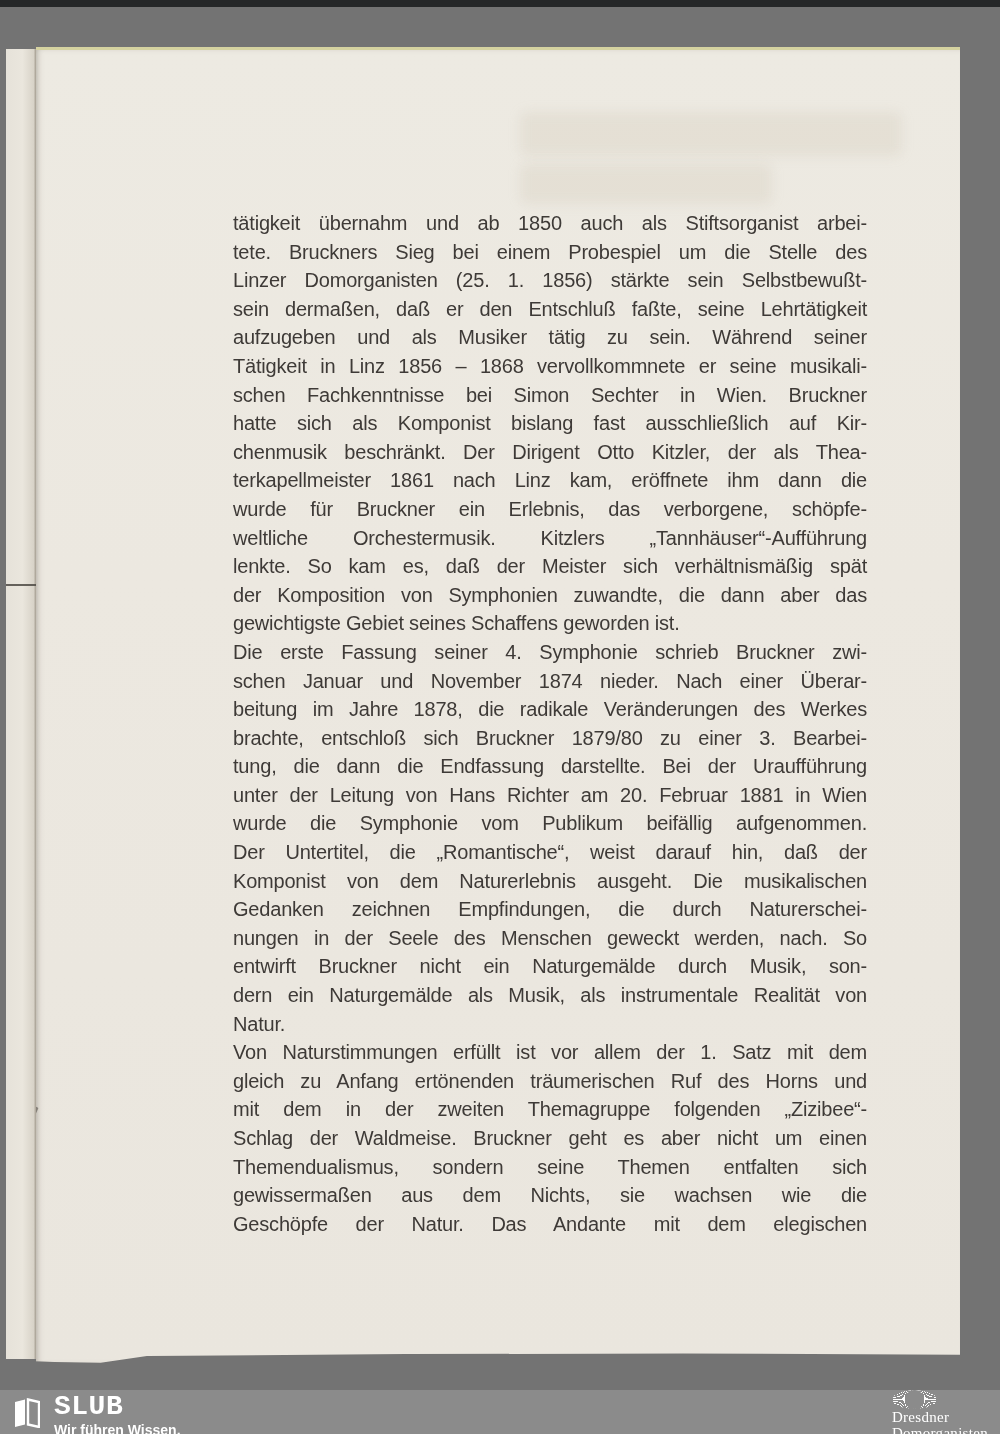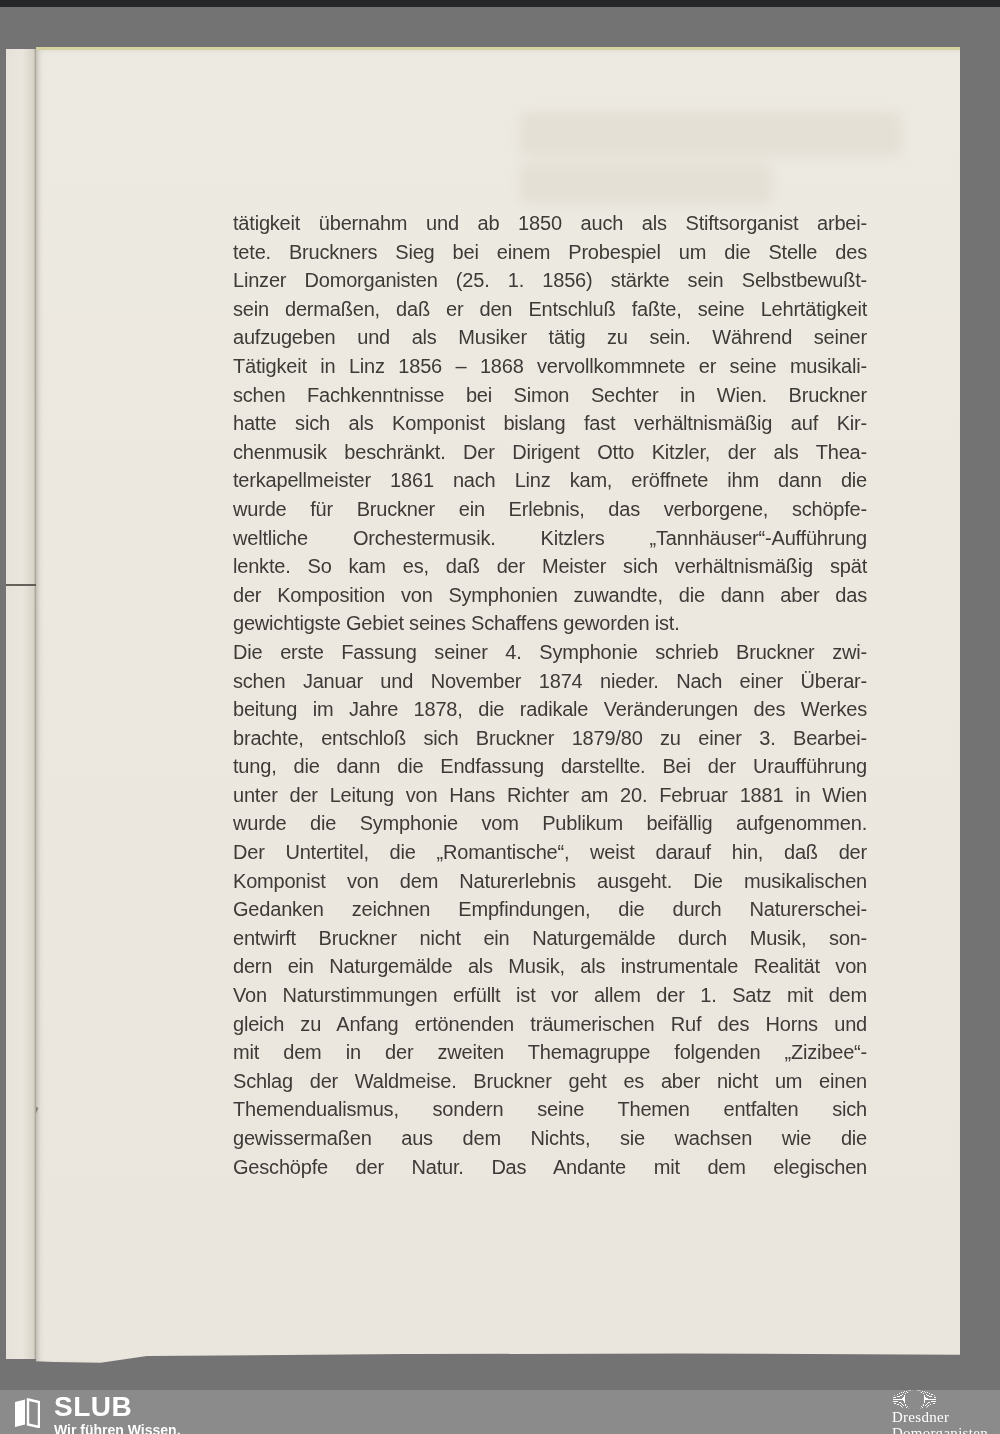--- a/index.html
+++ b/index.html
@@ -46,21 +46,21 @@
   .line.para-end{text-align-last:left;-moz-text-align-last:left;}
   
   .footer{
     position:absolute;left:0;bottom:0;width:1000px;height:51px;
     background:#8b8b8b;
   }
   .slub{position:absolute;left:14px;top:3px;display:flex;align-items:flex-start;}
   .slub-icon{margin-top:5px;}
   .slub-textcol{margin-left:14px;}
   .slub-wordmark{
-    font-family:Liberation Sans, sans-serif;font-weight:bold;color:#fff;
+    font-family:Liberation Mono, monospace;font-weight:bold;color:#fff;
     font-size:28px;line-height:28px;letter-spacing:.5px;
   }
   .slub-tagline{
     font-family:"Liberation Sans",sans-serif;font-weight:bold;color:#fff;
     font-size:14px;line-height:16px;margin-top:1px;
   }
   .phil{position:absolute;right:12px;top:0;height:51px;display:flex;align-items:flex-start;flex-direction:column;}
   .starburst{
     width:45px;height:45px;margin-right:20px;
     background:repeating-conic-gradient(#fff 0deg 1.7deg,rgba(255,255,255,0) 1.7deg 5.6deg);
@@ -88,40 +88,42 @@
     <div class="ghost ghost2"></div>
     <div class="speck"></div>
     <div class="text-block">
         <div class="line">tätigkeit übernahm und ab 1850 auch als Stiftsorganist arbei-</div>
         <div class="line">tete. Bruckners Sieg bei einem Probespiel um die Stelle des</div>
         <div class="line">Linzer Domorganisten (25. 1. 1856) stärkte sein Selbstbewußt-</div>
         <div class="line">sein dermaßen, daß er den Entschluß faßte, seine Lehrtätigkeit</div>
         <div class="line">aufzugeben und als Musiker tätig zu sein. Während seiner</div>
         <div class="line">Tätigkeit in Linz 1856 – 1868 vervollkommnete er seine musikali-</div>
         <div class="line">schen Fachkenntnisse bei Simon Sechter in Wien. Bruckner</div>
-        <div class="line">hatte sich als Komponist bislang fast verhältnismäßig auf Kir-</div>
+        <div class="line">hatte sich als Komponist bislang fast ausschließlich auf Kir-</div>
         <div class="line">chenmusik beschränkt. Der Dirigent Otto Kitzler, der als Thea-</div>
         <div class="line">terkapellmeister 1861 nach Linz kam, eröffnete ihm dann die</div>
         <div class="line">wurde für Bruckner ein Erlebnis, das verborgene, schöpfe-</div>
         <div class="line">weltliche Orchestermusik. Kitzlers „Tannhäuser“-Aufführung</div>
         <div class="line">lenkte. So kam es, daß der Meister sich verhältnismäßig spät</div>
         <div class="line">der Komposition von Symphonien zuwandte, die dann aber das</div>
         <div class="line para-end">gewichtigste Gebiet seines Schaffens geworden ist.</div>
         <div class="line">Die erste Fassung seiner 4. Symphonie schrieb Bruckner zwi-</div>
         <div class="line">schen Januar und November 1874 nieder. Nach einer Überar-</div>
         <div class="line">beitung im Jahre 1878, die radikale Veränderungen des Werkes</div>
         <div class="line">brachte, entschloß sich Bruckner 1879/80 zu einer 3. Bearbei-</div>
         <div class="line">tung, die dann die Endfassung darstellte. Bei der Uraufführung</div>
         <div class="line">unter der Leitung von Hans Richter am 20. Februar 1881 in Wien</div>
         <div class="line">wurde die Symphonie vom Publikum beifällig aufgenommen.</div>
         <div class="line">Der Untertitel, die „Romantische“, weist darauf hin, daß der</div>
         <div class="line">Komponist von dem Naturerlebnis ausgeht. Die musikalischen</div>
         <div class="line">Gedanken zeichnen Empfindungen, die durch Naturerschei-</div>
+        <div class="line">nungen in der Seele des Menschen geweckt werden, nach. So</div>
         <div class="line">entwirft Bruckner nicht ein Naturgemälde durch Musik, son-</div>
         <div class="line">dern ein Naturgemälde als Musik, als instrumentale Realität von</div>
+        <div class="line para-end">Natur.</div>
         <div class="line">Von Naturstimmungen erfüllt ist vor allem der 1. Satz mit dem</div>
         <div class="line">gleich zu Anfang ertönenden träumerischen Ruf des Horns und</div>
         <div class="line">mit dem in der zweiten Themagruppe folgenden „Zizibee“-</div>
         <div class="line">Schlag der Waldmeise. Bruckner geht es aber nicht um einen</div>
         <div class="line">Themendualismus, sondern seine Themen entfalten sich</div>
         <div class="line">gewissermaßen aus dem Nichts, sie wachsen wie die</div>
         <div class="line">Geschöpfe der Natur. Das Andante mit dem elegischen</div>
       </div>
   </div>
 

